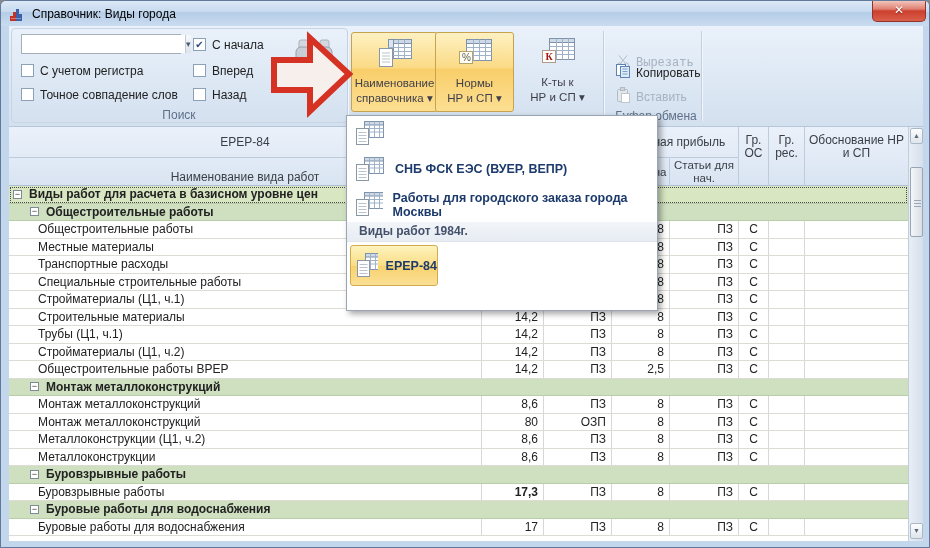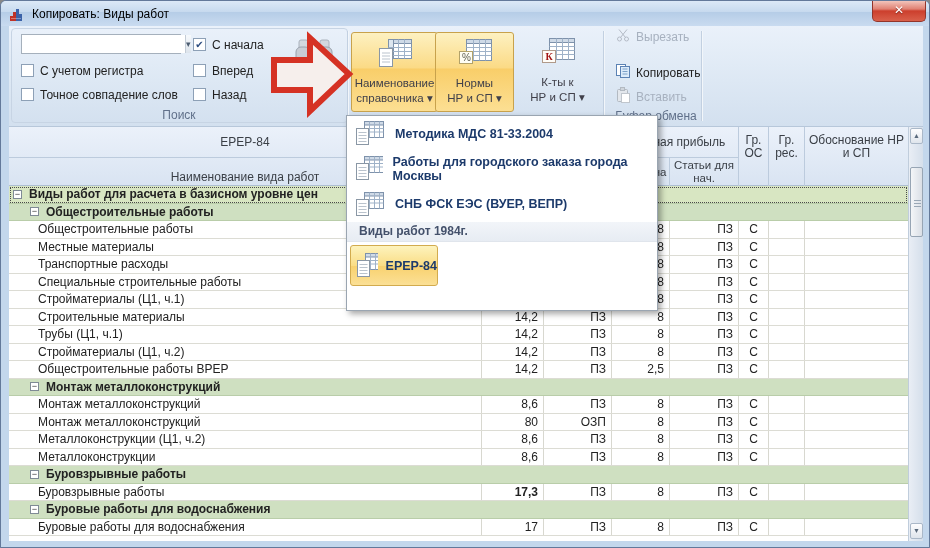--- a/index.html
+++ b/index.html
@@ -81,21 +81,21 @@
 <div id="win">
 
   <div class="titlebar">
     <svg width="16" height="16">
       <rect x="1" y="10" width="3" height="5" fill="#c03328"></rect>
         <rect x="4" y="6" width="3" height="9" fill="#c03328"></rect>
       <rect x="7" y="3" width="3" height="12" fill="#3b62a8"></rect>
         <rect x="10" y="8" width="3" height="7" fill="#3b62a8"></rect>
       <rect x="2" y="12" width="10" height="1" fill="#fff" opacity=".35"></rect>
     </svg>
-    <span class="ttl">Копировать: Виды работ</span>
+    <span class="ttl">Справочник: Виды города</span>
     <div class="closebtn"><span>✕</span></div>
   </div>
 
   <div class="ribbon">
     <div class="grpbox"></div>
     <div class="grplabel" style="left:4px;top:82px;width:332px;">Поиск</div>
 
     <div class="combo">
       <input value="" style="">
       <div class="cbtn">▾</div>
@@ -167,21 +167,21 @@
       </svg>
       <div class="lines">
         <div>К-ты к</div>
         <div><span>НР и СП</span>
              <span>▾</span></div>
       </div>
     </div>
 
     <div class="vsep" style="left:594px;"></div>
 
-    <div class="clipitem dis" style="left:604px;top:2px;">
+    <div class="clipitem dis" style="left:604px;top:28px;font-family:Liberation Mono, monospace;">
       <span class="ic">
         <svg width="14" height="14">
             <circle cx="3.5" cy="11" r="2" fill="none" stroke="#b4bbc6"></circle>
             <circle cx="10.5" cy="11" r="2" fill="none" stroke="#b4bbc6"></circle>
             <path d="M4.5 9.5 L11 1.5 M9.5 9.5 L3 1.5" stroke="#b4bbc6" fill="none"></path>
           </svg>
       </span>
       <span>Вырезать</span>
     </div>
     <div class="clipitem" style="left:604px;top:37px;">
@@ -411,45 +411,44 @@
   <div class="menu">
 
     <div class="mitem">
       <svg width="30" height="27">
         <rect x="9.5" y="1.5" width="19" height="16" fill="#fff" stroke="#7e92ab"></rect>
         <rect x="9.5" y="1.5" width="19" height="3.5" fill="#cfdae7" stroke="#7e92ab"></rect>
         <path d="M9.5 8.5h19M9.5 12h19M14.5 1.5v16M19.5 1.5v16M24.5 1.5v16" stroke="#9fb2c8" fill="none"></path>
         <rect x="1.5" y="8.5" width="12" height="16" fill="#fff" stroke="#8a97a5"></rect>
         <path d="M3.5 12.5h8M3.5 15.5h8M3.5 18.5h8M3.5 21.5h8" stroke="#bac3cd" fill="none"></path>
       </svg>
-      <span class="lab">Методика МДС 81-33.2004</span>
+    </div>
+
+    <div class="mitem" style="height:36px;">
+      <svg width="30" height="27">
+        <rect x="9.5" y="1.5" width="19" height="16" fill="#fff" stroke="#7e92ab"></rect>
+        <rect x="9.5" y="1.5" width="19" height="3.5" fill="#cfdae7" stroke="#7e92ab"></rect>
+        <path d="M9.5 8.5h19M9.5 12h19M14.5 1.5v16M19.5 1.5v16M24.5 1.5v16" stroke="#9fb2c8" fill="none"></path>
+        <rect x="1.5" y="8.5" width="12" height="16" fill="#fff" stroke="#8a97a5"></rect>
+        <path d="M3.5 12.5h8M3.5 15.5h8M3.5 18.5h8M3.5 21.5h8" stroke="#bac3cd" fill="none"></path>
+      </svg>
+      <span class="lab">СНБ ФСК ЕЭС (ВУЕР, ВЕПР)</span>
     </div>
 
     <div class="mitem">
       <svg width="30" height="27">
         <rect x="9.5" y="1.5" width="19" height="16" fill="#fff" stroke="#7e92ab"></rect>
         <rect x="9.5" y="1.5" width="19" height="3.5" fill="#cfdae7" stroke="#7e92ab"></rect>
         <path d="M9.5 8.5h19M9.5 12h19M14.5 1.5v16M19.5 1.5v16M24.5 1.5v16" stroke="#9fb2c8" fill="none"></path>
         <rect x="1.5" y="8.5" width="12" height="16" fill="#fff" stroke="#8a97a5"></rect>
         <path d="M3.5 12.5h8M3.5 15.5h8M3.5 18.5h8M3.5 21.5h8" stroke="#bac3cd" fill="none"></path>
       </svg>
       <span class="lab">Работы для городского заказа города Москвы</span>
     </div>
 
-    <div class="mitem" style="height:36px;">
-      <svg width="30" height="27">
-        <rect x="9.5" y="1.5" width="19" height="16" fill="#fff" stroke="#7e92ab"></rect>
-        <rect x="9.5" y="1.5" width="19" height="3.5" fill="#cfdae7" stroke="#7e92ab"></rect>
-        <path d="M9.5 8.5h19M9.5 12h19M14.5 1.5v16M19.5 1.5v16M24.5 1.5v16" stroke="#9fb2c8" fill="none"></path>
-        <rect x="1.5" y="8.5" width="12" height="16" fill="#fff" stroke="#8a97a5"></rect>
-        <path d="M3.5 12.5h8M3.5 15.5h8M3.5 18.5h8M3.5 21.5h8" stroke="#bac3cd" fill="none"></path>
-      </svg>
-      <span class="lab">СНБ ФСК ЕЭС (ВУЕР, ВЕПР)</span>
-    </div>
-
     <div class="mhead">Виды работ 1984г.</div>
 
     <div class="msel">
       <svg width="30" height="27">
         <rect x="9.5" y="1.5" width="19" height="16" fill="#fff" stroke="#7e92ab"></rect>
         <rect x="9.5" y="1.5" width="19" height="3.5" fill="#cfdae7" stroke="#7e92ab"></rect>
         <path d="M9.5 8.5h19M9.5 12h19M14.5 1.5v16M19.5 1.5v16M24.5 1.5v16" stroke="#9fb2c8" fill="none"></path>
         <rect x="1.5" y="8.5" width="12" height="16" fill="#fff" stroke="#8a97a5"></rect>
         <path d="M3.5 12.5h8M3.5 15.5h8M3.5 18.5h8M3.5 21.5h8" stroke="#bac3cd" fill="none"></path>
       </svg>

